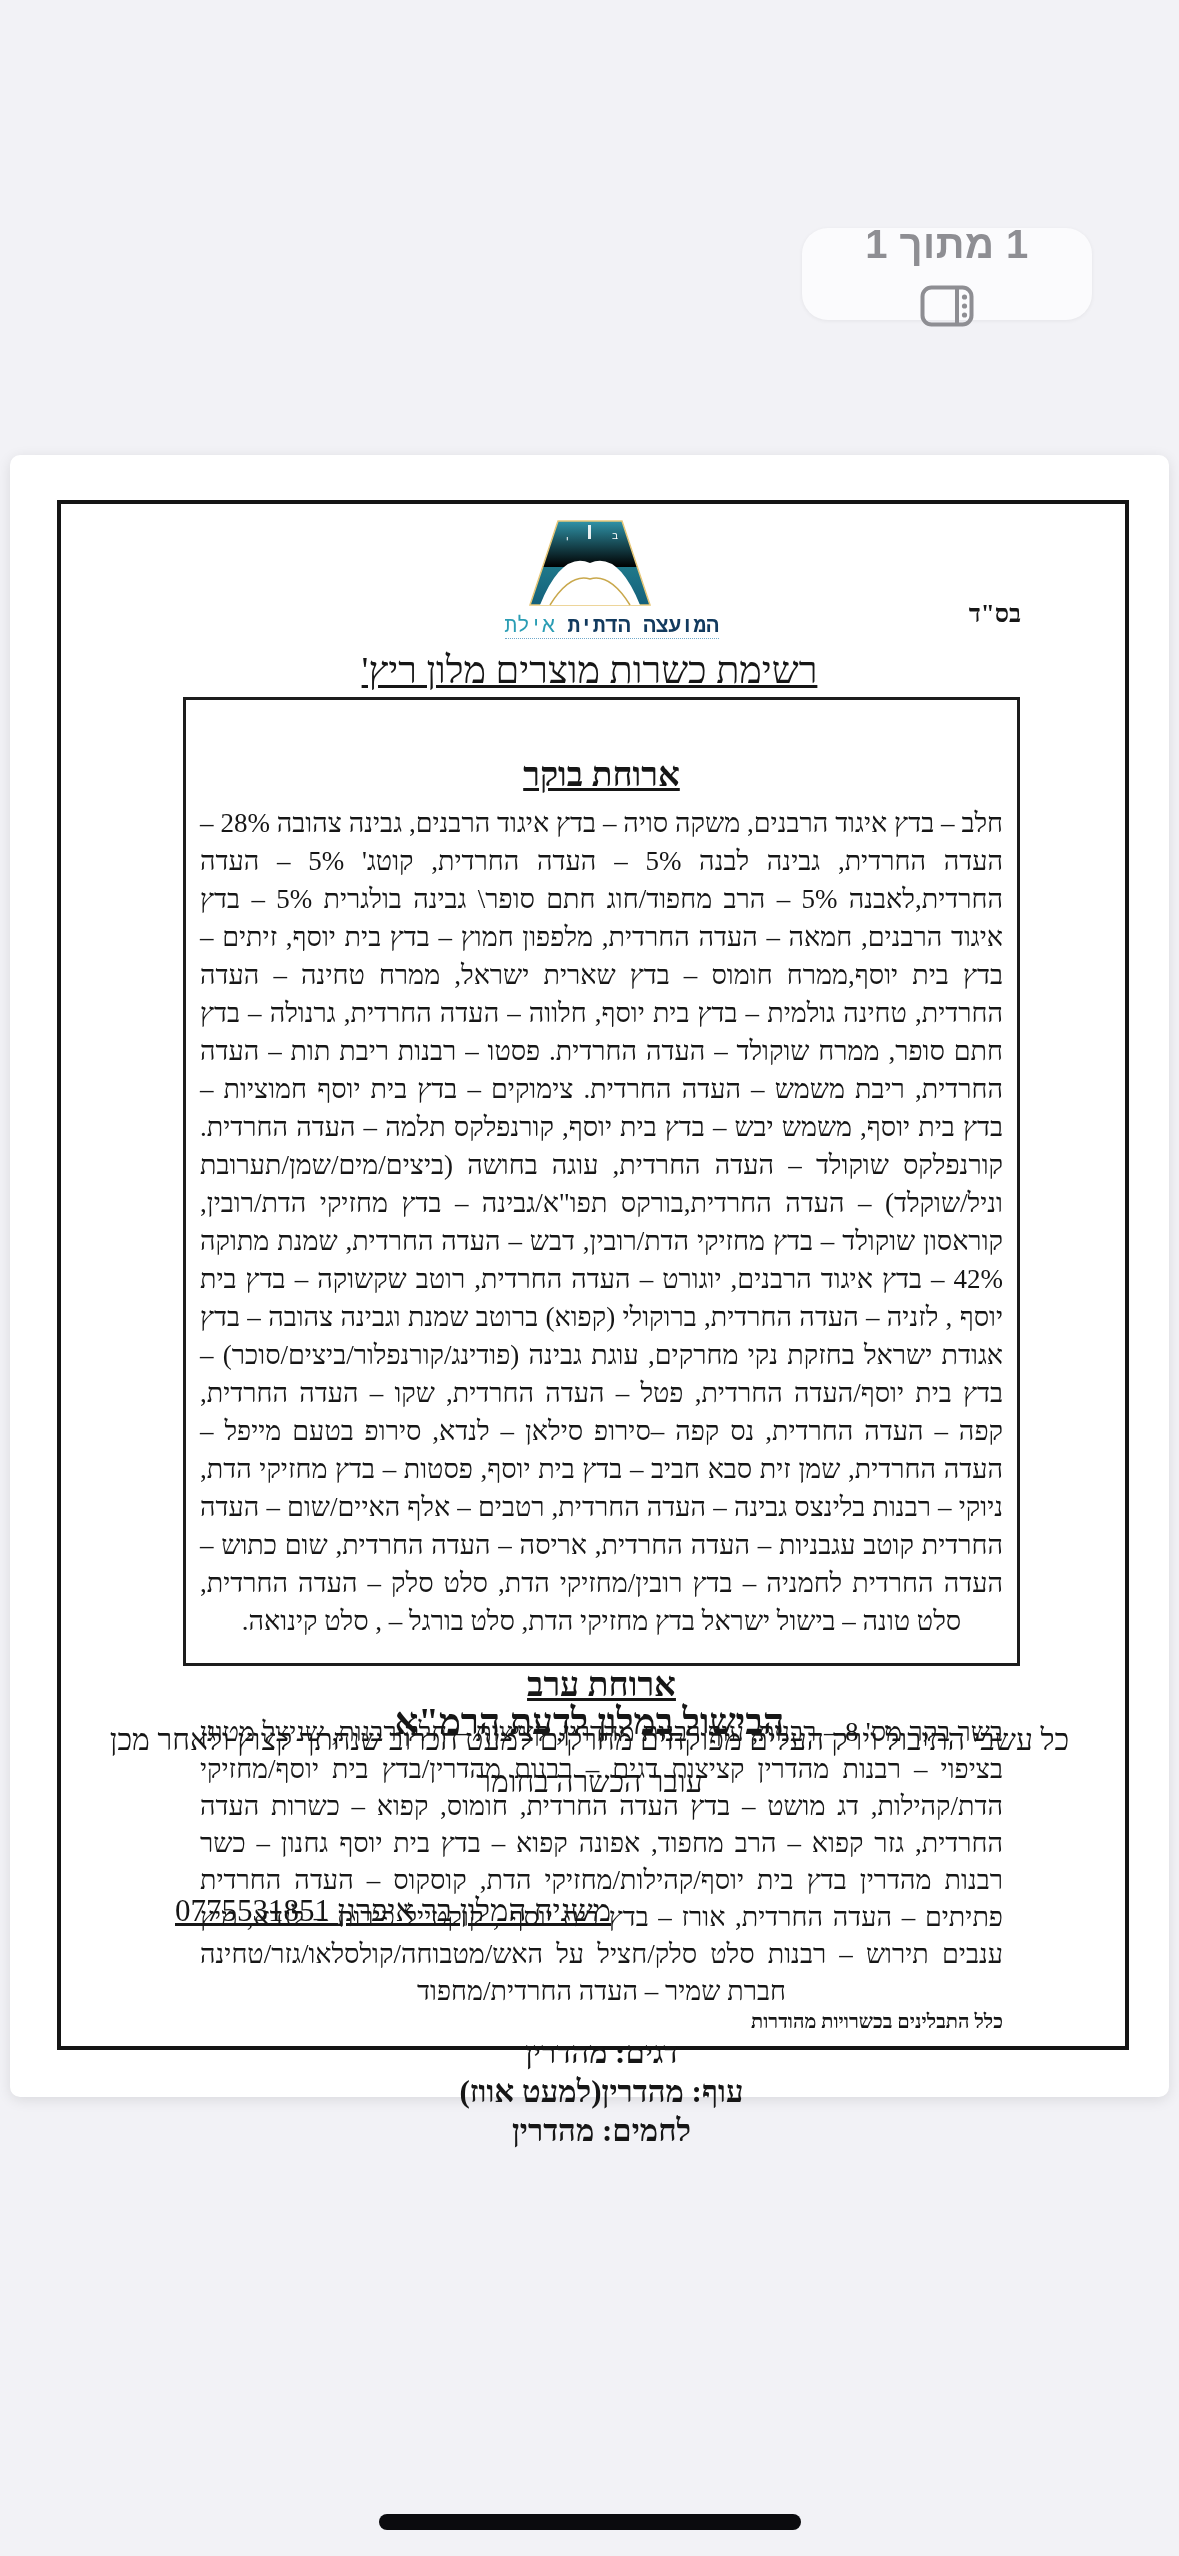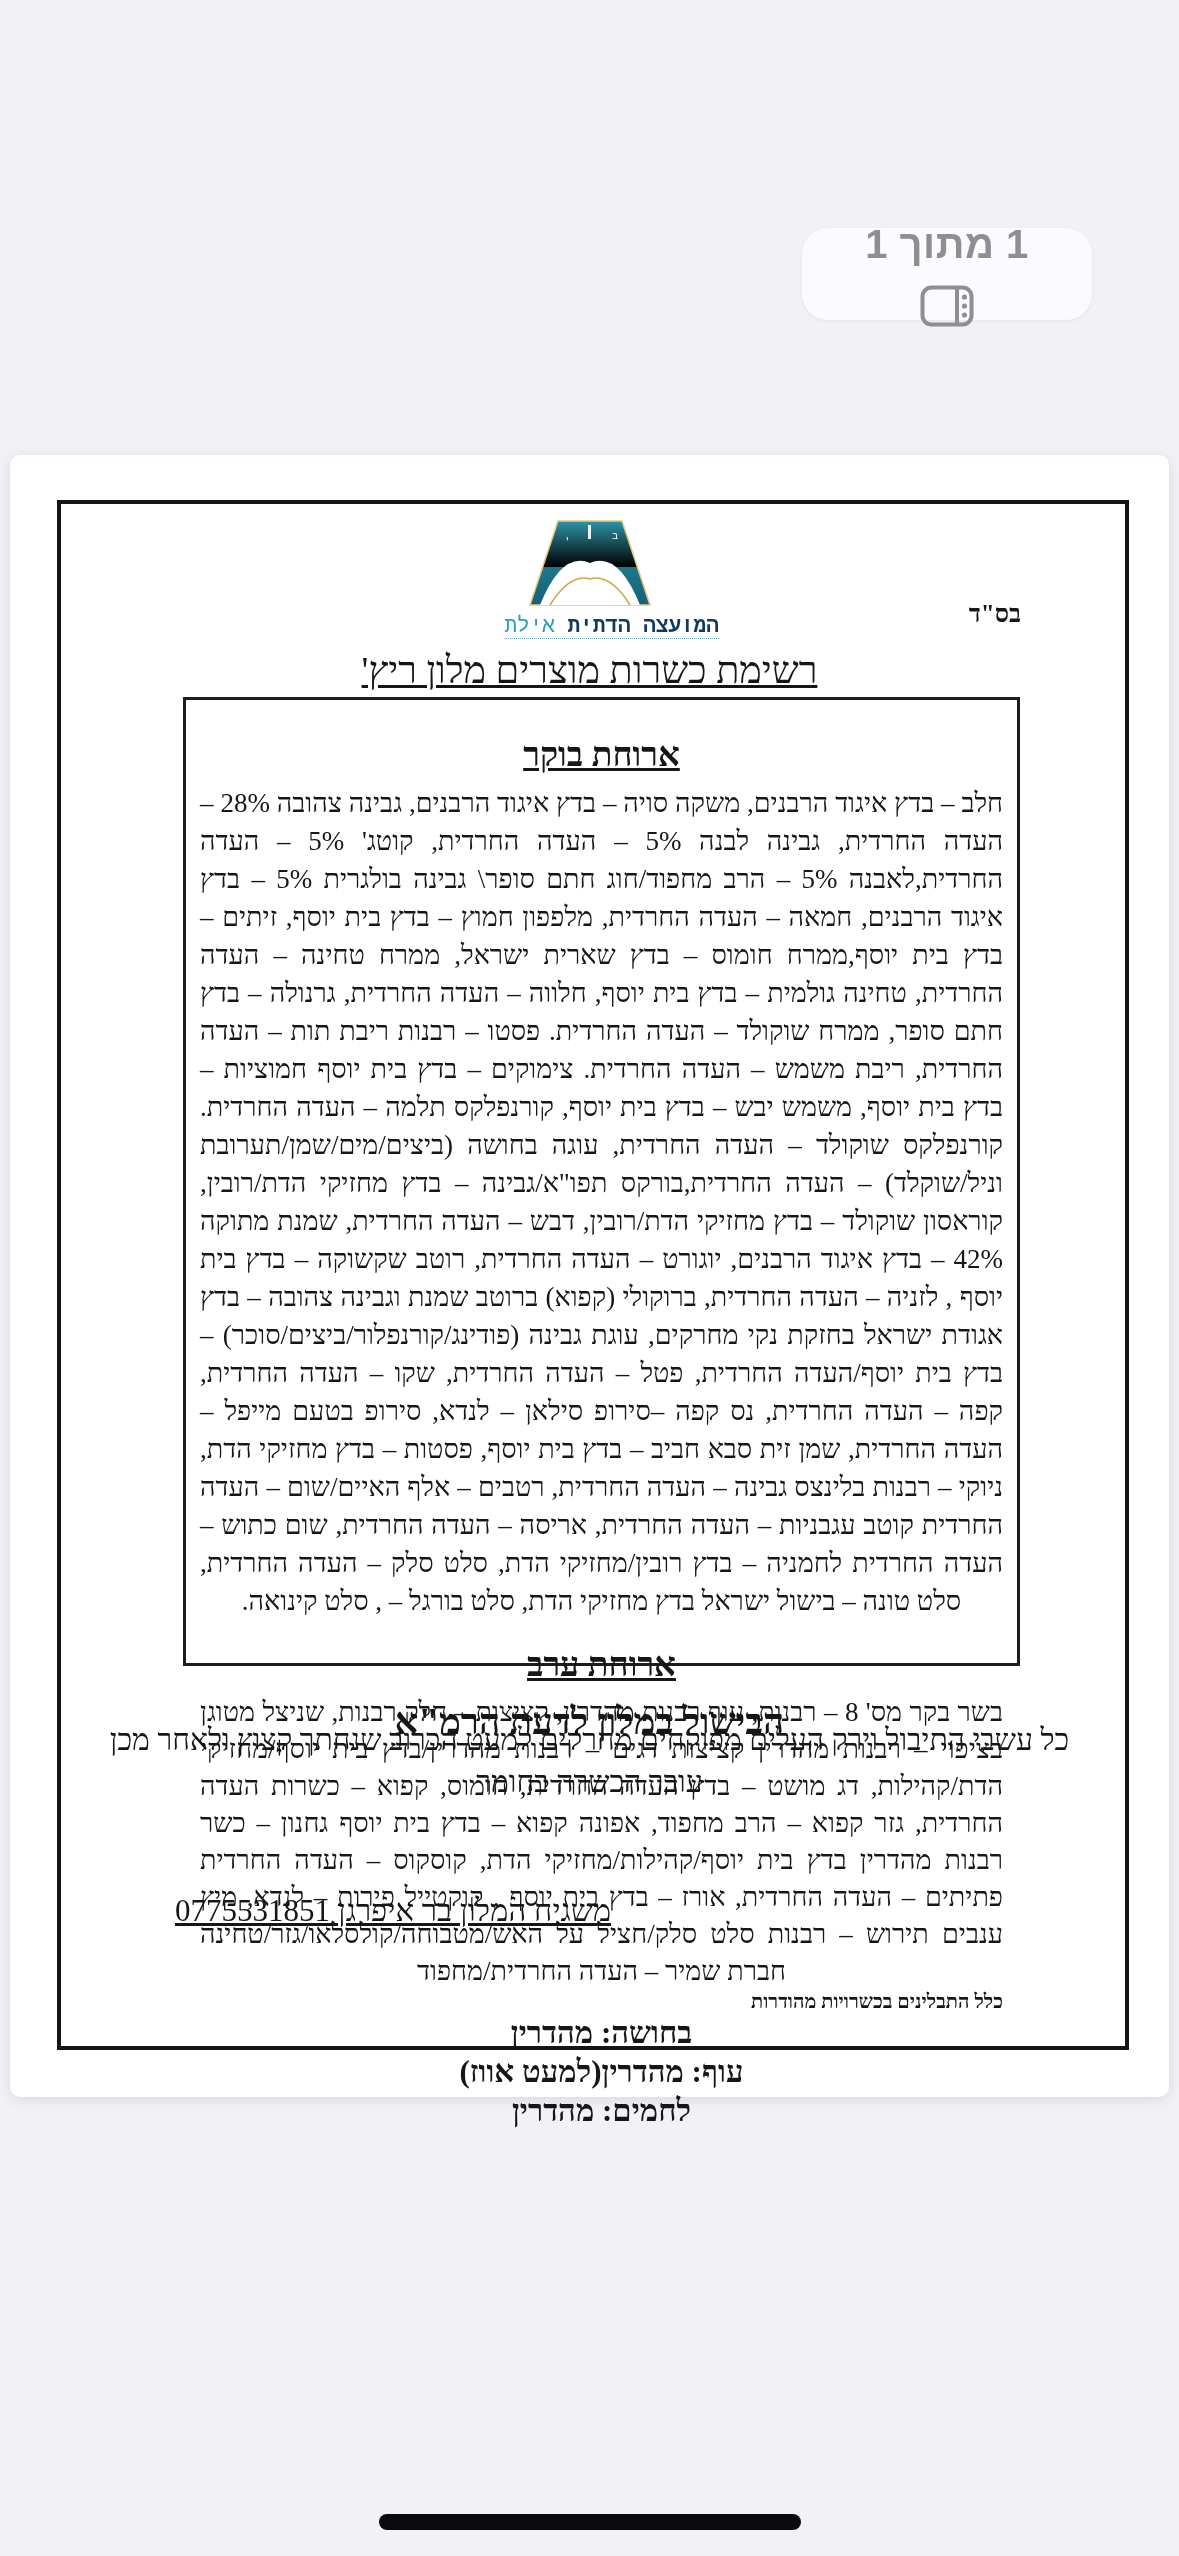--- a/index.html
+++ b/index.html
@@ -99,21 +99,21 @@
     text-decoration: underline;
     direction: rtl;
   }
 
   
   .menu-box {
     position: absolute;
     left: 173px; top: 242px;
     width: 837px; height: 969px;
     border: 3px solid #1d1d1d;
-    padding: 12px 14px 0 14px;
+    padding: 32px 14px 0 14px;
     direction: rtl;
   }
   .meal-heading {
     text-align: center;
     font-size: 34px;
     font-weight: 700;
     text-decoration: underline;
     margin-top: 26px;
     margin-bottom: 10px;
   }
@@ -215,21 +215,21 @@
   <div class="doc-title">רשימת כשרות מוצרים מלון ריץ'</div>
 
   <div class="menu-box">
     <div class="meal-heading first">ארוחת בוקר</div>
     <div class="meal-text">חלב – בדץ איגוד הרבנים, משקה סויה – בדץ איגוד הרבנים, גבינה צהובה 28% – העדה החרדית, גבינה לבנה 5% – העדה החרדית, קוטג' 5% – העדה החרדית,לאבנה 5% – הרב מחפוד/חוג חתם סופר\ גבינה בולגרית 5% – בדץ איגוד הרבנים, חמאה – העדה החרדית, מלפפון חמוץ – בדץ בית יוסף, זיתים – בדץ בית יוסף,ממרח חומוס – בדץ שארית ישראל, ממרח טחינה – העדה החרדית, טחינה גולמית – בדץ בית יוסף, חלווה – העדה החרדית, גרנולה – בדץ חתם סופר, ממרח שוקולד – העדה החרדית. פסטו – רבנות ריבת תות – העדה החרדית, ריבת משמש – העדה החרדית. צימוקים – בדץ בית יוסף חמוציות – בדץ בית יוסף, משמש יבש – בדץ בית יוסף, קורנפלקס תלמה – העדה החרדית. קורנפלקס שוקולד – העדה החרדית, עוגה בחושה (ביצים/מים/שמן/תערובת וניל/שוקלד) – העדה החרדית,בורקס תפו"א/גבינה – בדץ מחזיקי הדת/רובין, קוראסון שוקולד – בדץ מחזיקי הדת/רובין, דבש – העדה החרדית, שמנת מתוקה 42% – בדץ איגוד הרבנים, יוגורט – העדה החרדית, רוטב שקשוקה – בדץ בית יוסף , לזניה – העדה החרדית, ברוקולי (קפוא) ברוטב שמנת וגבינה צהובה – בדץ אגודת ישראל בחזקת נקי מחרקים, עוגת גבינה (פודינג/קורנפלור/ביצים/סוכר) – בדץ בית יוסף/העדה החרדית, פטל – העדה החרדית, שקו – העדה החרדית, קפה – העדה החרדית, נס קפה –סירופ סילאן – לנדא, סירופ בטעם מייפל – העדה החרדית, שמן זית סבא חביב – בדץ בית יוסף, פסטות – בדץ מחזיקי הדת, ניוקי – רבנות בלינצס גבינה – העדה החרדית, רטבים – אלף האיים/שום – העדה החרדית קוטב עגבניות – העדה החרדית, אריסה – העדה החרדית, שום כתוש – העדה החרדית לחמניה – בדץ רובין/מחזיקי הדת, סלט סלק – העדה החרדית, סלט טונה – בישול ישראל בדץ מחזיקי הדת, סלט בורגל – , סלט קינואה.</div>
 
     <div class="meal-heading">ארוחת ערב</div>
     <div class="meal-text dinner">בשר בקר מס' 8 – רבנות, עוף רבנות מהדרין, קציצות – חלק רבנות, שניצל מטוגן בציפוי – רבנות מהדרין קציצות דגים – רבנות מהדרין/בדץ בית יוסף/מחזיקי הדת/קהילות, דג מושט – בדץ העדה החרדית, חומוס, קפוא – כשרות העדה החרדית, גזר קפוא – הרב מחפוד, אפונה קפוא – בדץ בית יוסף גחנון – כשר רבנות מהדרין בדץ בית יוסף/קהילות/מחזיקי הדת, קוסקוס – העדה החרדית פתיתים – העדה החרדית, אורז – בדץ בית יוסף , קוקטייל פירות – לנדא, מיץ ענבים תירוש – רבנות סלט סלק/חציל על האש/מטבוחה/קולסלאו/גזר/טחינה חברת שמיר – העדה החרדית/מחפוד</div>
 
     <div class="spices-note">כלל התבלינים בכשרויות מהודרות</div>
-    <div class="kosher-level">בחושה: מהדרין</div>
+    <div class="kosher-level">דגים: מהדרין</div>
     <div class="kosher-level">עוף: מהדרין(למעט אווז)</div>
     <div class="kosher-level">לחמים: מהדרין</div>
   </div>
 
   <div class="cooking-heading">הבישול במלון לדעת הרמ"א</div>
   <div class="herbs-note">כל עשבי התיבול וירק העלים מפוקחים מחרקים למעט הכרוב שנחתך קצוץ ולאחר מכן עובר הכשרה בחומר</div>
   <div class="supervisor-line">משגיח המלון בר איפרגן 0775531851</div>
 </div>
 
 <div class="home-indicator"></div>

